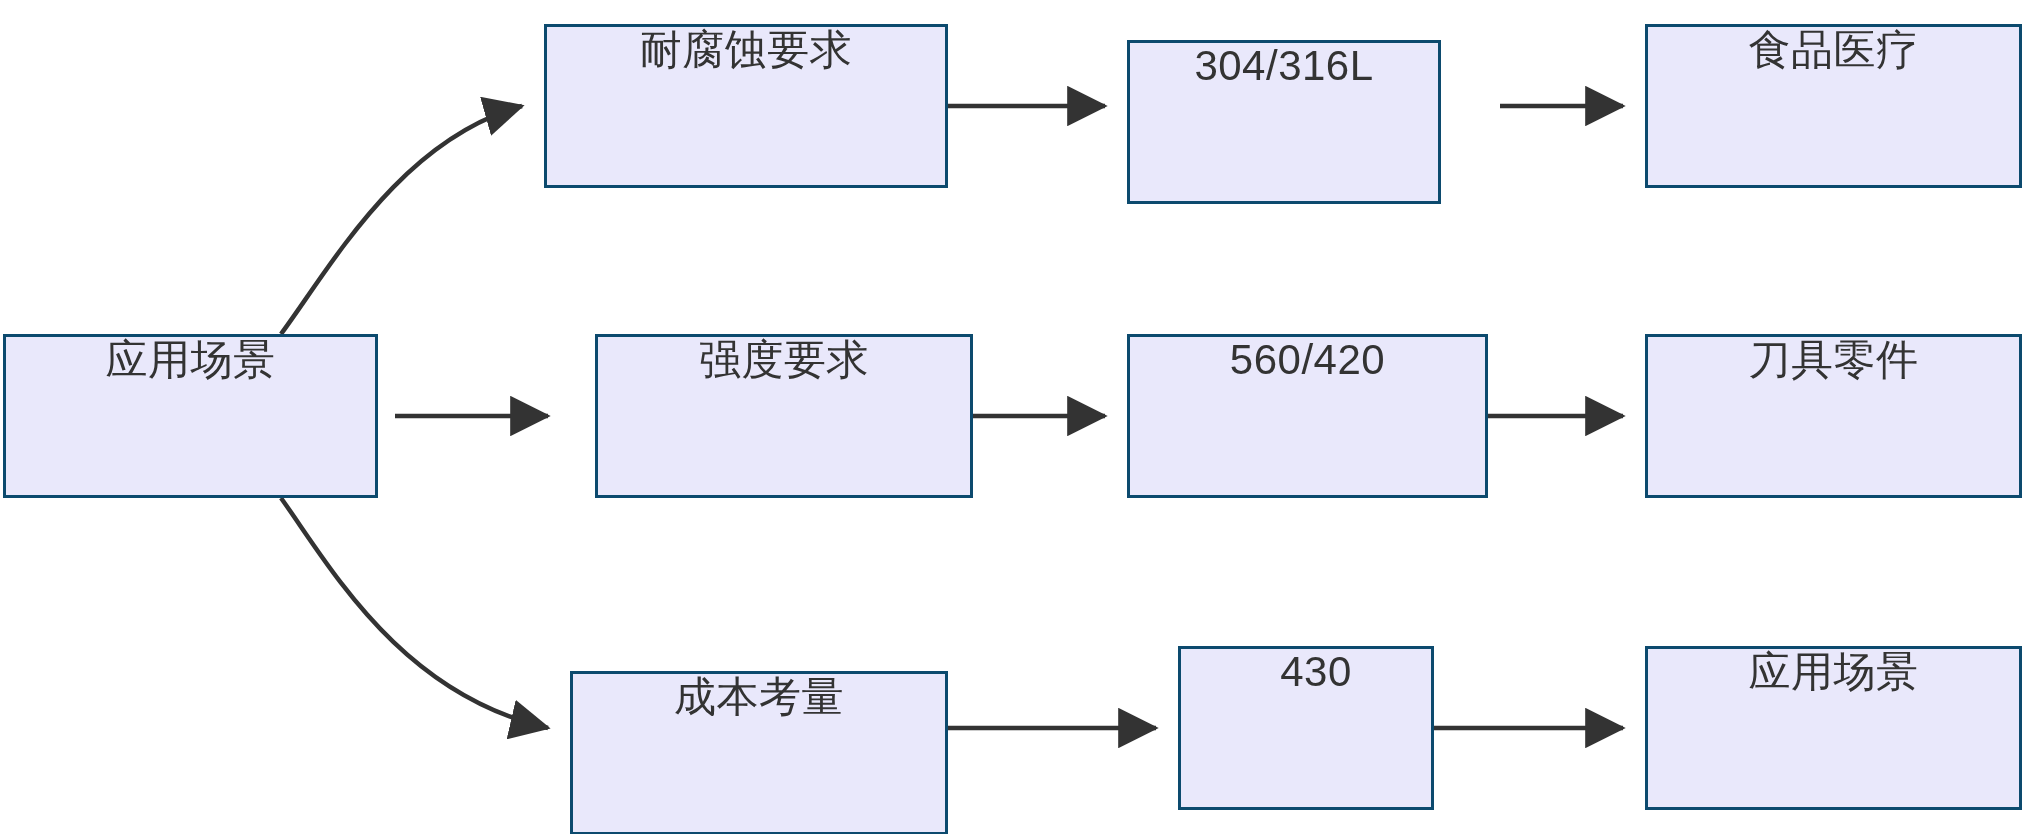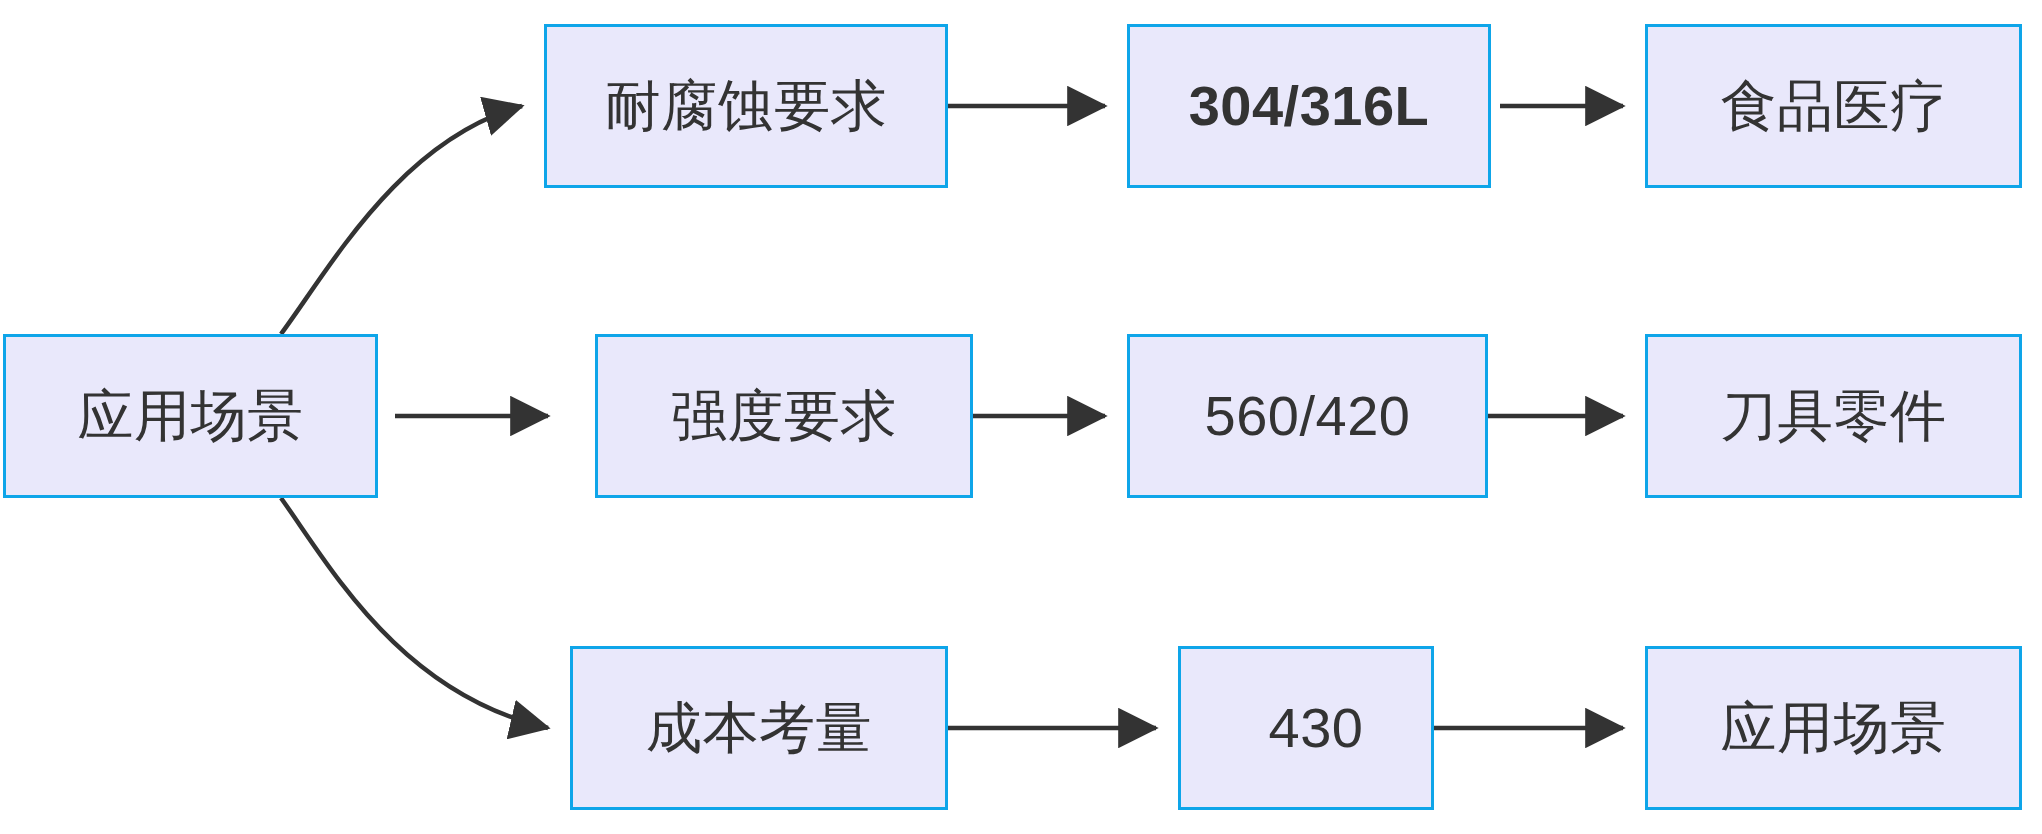--- a/index.html
+++ b/index.html
@@ -22,26 +22,25 @@
     left: 0;
     top: 0;
     width: 2042px;
     height: 834px;
     pointer-events: none;
   }
   .node {
     position: absolute;
     box-sizing: border-box;
     background: #e9e8fb;
-    border: 3px solid #0ea5e9;
+    border: 3px solid #0c4a6e;
     display: flex;
-    align-items: center;
     justify-content: center;
     color: #333333;
-    font-size: 56px;
+    font-size: 42px;
     line-height: 1.1;
     letter-spacing: 0.5px;
     white-space: nowrap;
   }
   .node .node-label {
     display: block;
   }
 </style>
 </head>
 <body>
@@ -75,41 +74,41 @@
   </svg>
 
   <div class="node" style="left:3px; top:334px; width:375px; height:164px;">
     <span class="node-label">应用场景</span>
   </div>
 
   <div class="node" style="left:544px; top:24px; width:404px; height:164px;">
     <span class="node-label">耐腐蚀要求</span>
   </div>
 
-  <div class="node" style="left:1127px; top:24px; width:364px; height:164px;font-weight:bold;">
+  <div class="node" style="left:1127px; top:40px; width:314px; height:164px;">
     <span class="node-label">304/316L</span>
   </div>
 
   <div class="node" style="left:1645px; top:24px; width:377px; height:164px;">
     <span class="node-label">食品医疗</span>
   </div>
 
   <div class="node" style="left:595px; top:334px; width:378px; height:164px;">
     <span class="node-label">强度要求</span>
   </div>
 
   <div class="node" style="left:1127px; top:334px; width:361px; height:164px;">
     <span class="node-label">560/420</span>
   </div>
 
   <div class="node" style="left:1645px; top:334px; width:377px; height:164px;">
     <span class="node-label">刀具零件</span>
   </div>
 
-  <div class="node" style="left:570px; top:646px; width:378px; height:164px;">
+  <div class="node" style="left:570px; top:671px; width:378px; height:164px;">
     <span class="node-label">成本考量</span>
   </div>
 
   <div class="node" style="left:1178px; top:646px; width:256px; height:164px;padding-left:20px;">
     <span class="node-label">430</span>
   </div>
 
   <div class="node" style="left:1645px; top:646px; width:377px; height:164px;">
     <span class="node-label">应用场景</span>
   </div>

